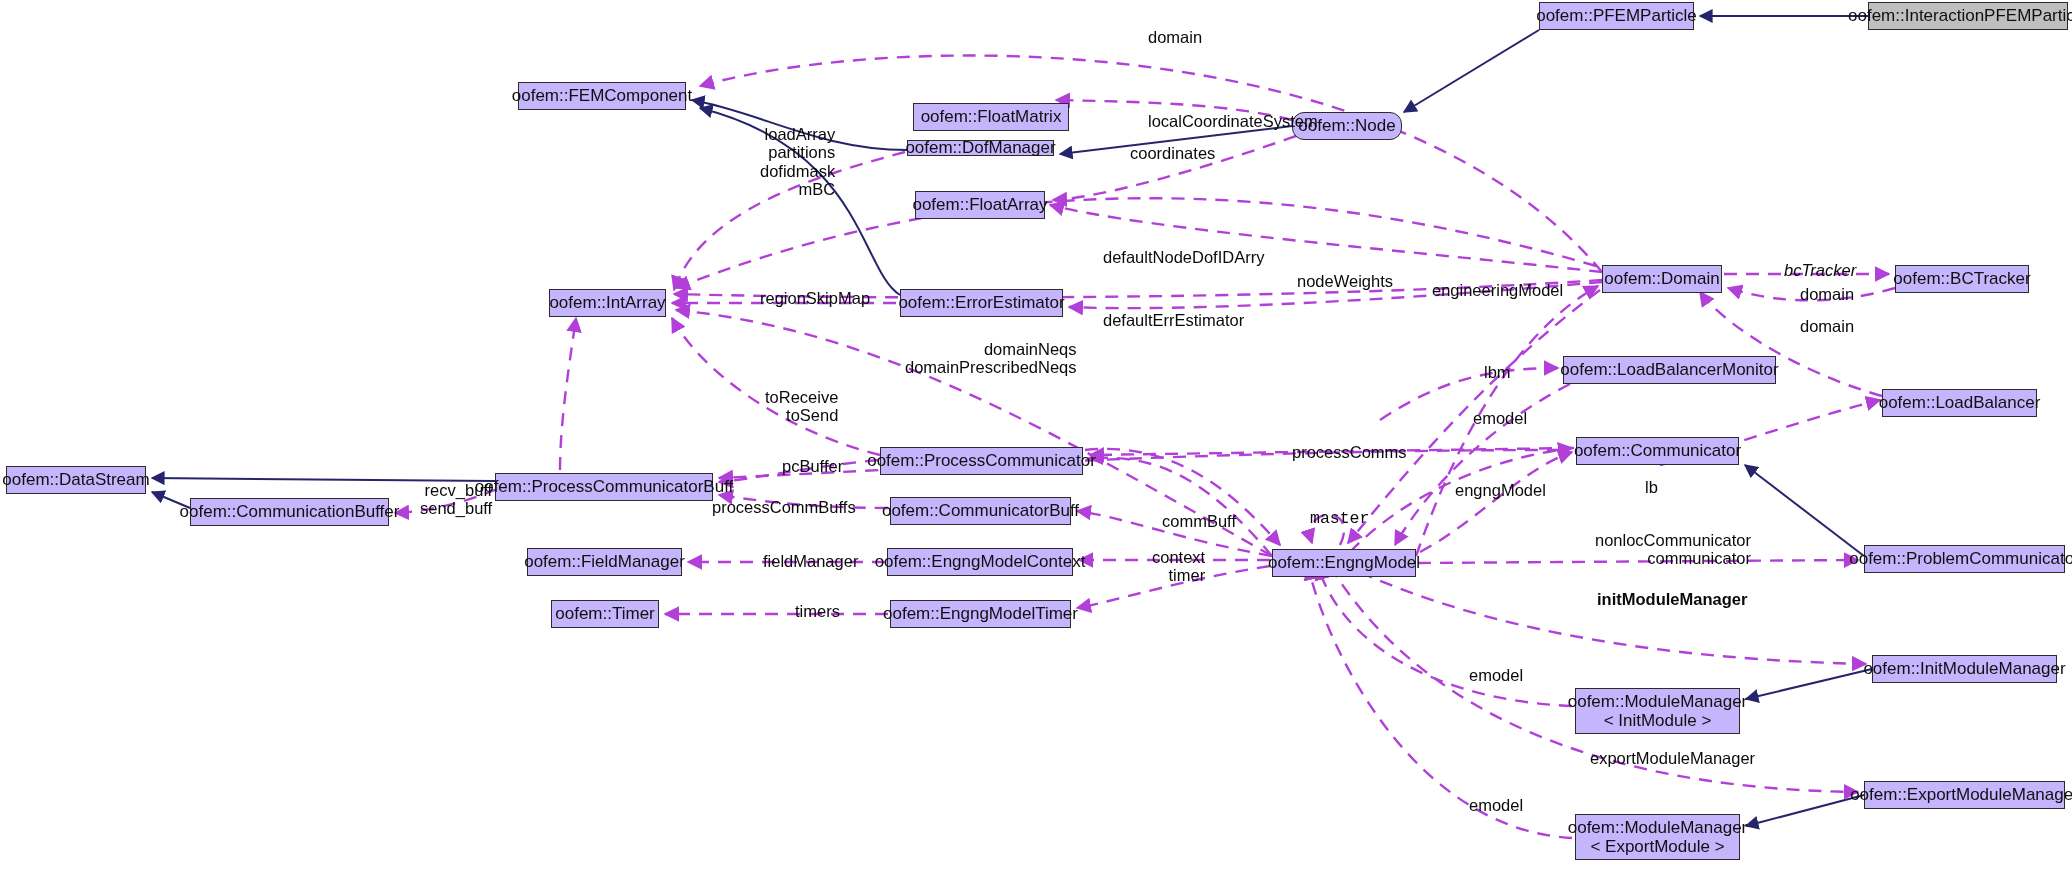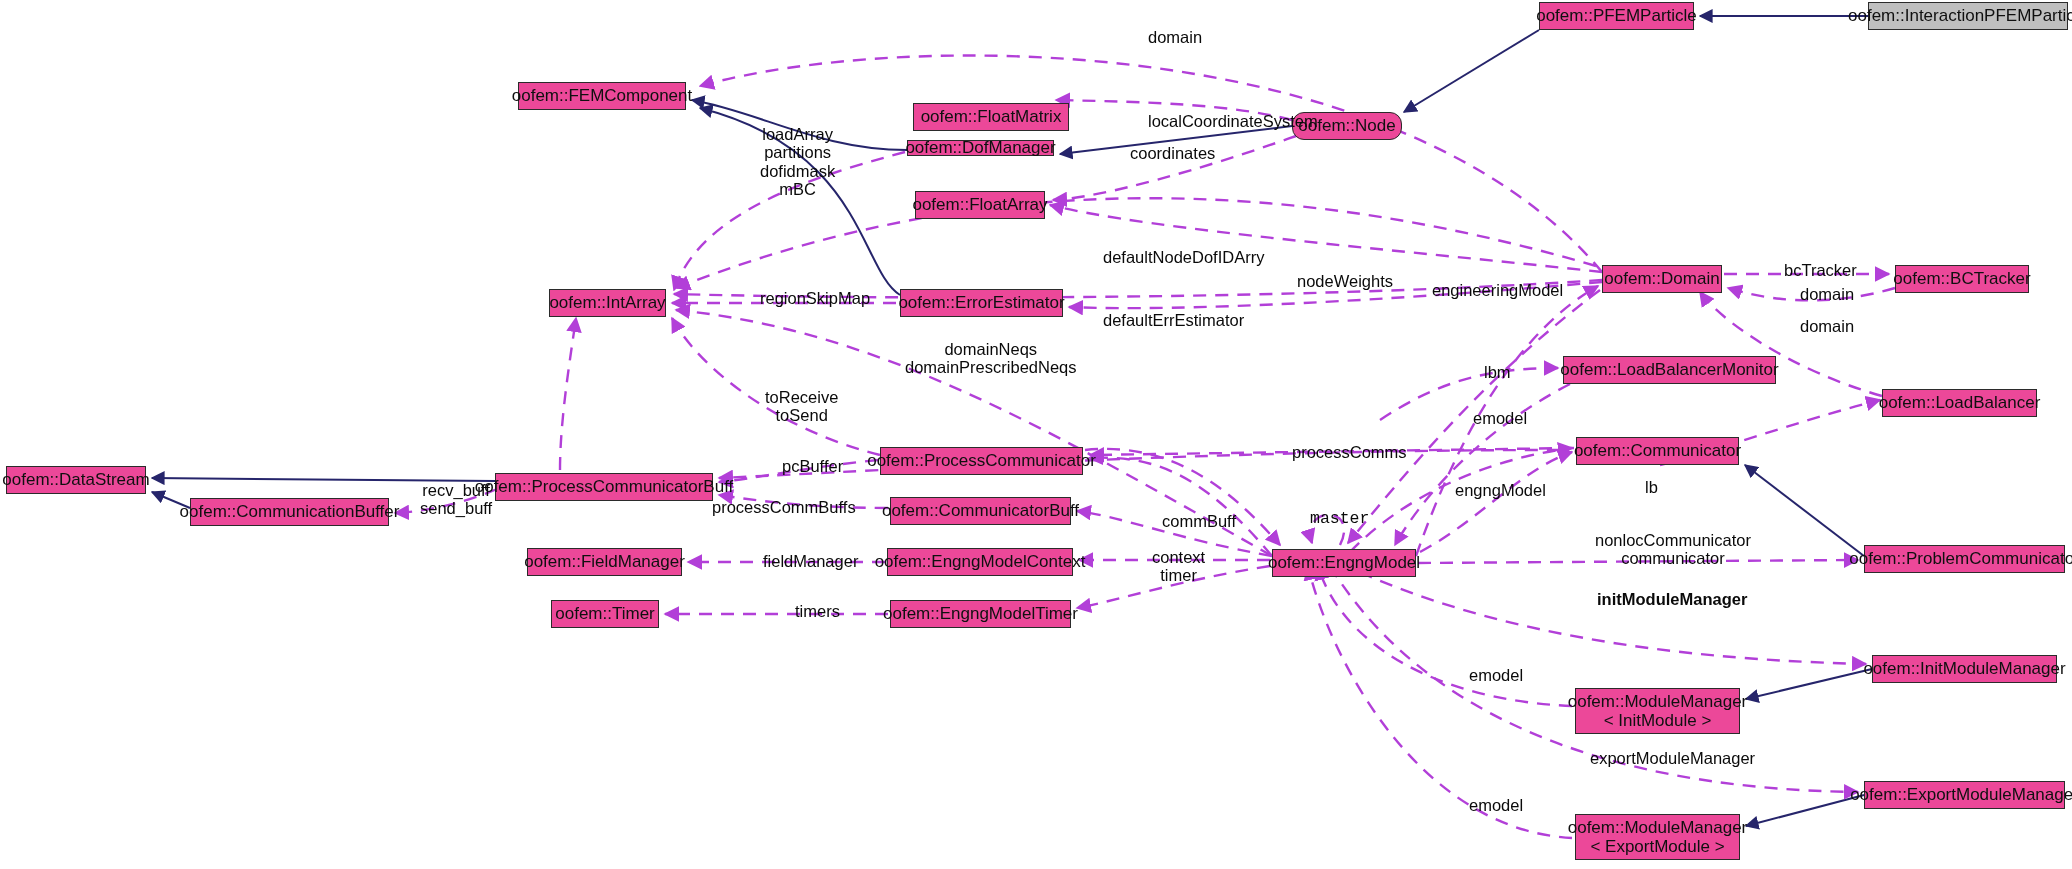--- a/index.html
+++ b/index.html
@@ -20,21 +20,21 @@
     left: 0;
     top: 0;
     width: 2072px;
     height: 869px;
     pointer-events: none;
   }
   .node {
     position: absolute;
     box-sizing: border-box;
     border: 1.4px solid #2b2b2b;
-    background: #ec4899;
+    background: #c4b5fd;
     color: #101010;
     font-size: 17px;
     line-height: 1.12;
     display: flex;
     flex-direction: column;
     align-items: center;
     justify-content: center;
     text-align: center;
     white-space: nowrap;
     padding: 2px 7px;
@@ -42,21 +42,21 @@
   }
   .node.highlight {
     background: #bfbfbf;
   }
   .node .l2 { display: block; }
   .edge-label {
     position: absolute;
     font-size: 16.5px;
     color: #0a0a0a;
     white-space: nowrap;
-    text-align: center;
+    text-align: right;
     line-height: 1.12;
     z-index: 6;
     background: transparent;
   }
   .edge-label span { display: block; }
 </style>
 </head>
 <body>
 
 <div id="canvas">
@@ -313,21 +313,21 @@
   </div>
   <div class="edge-label" style="left:1103px; top:248px;">
     <span>defaultNodeDofIDArry</span>
   </div>
   <div class="edge-label" style="left:1297px; top:272px;">
     <span>nodeWeights</span>
   </div>
   <div class="edge-label" style="left:1432px; top:281px;">
     <span>engineeringModel</span>
   </div>
-  <div class="edge-label" style="left:1784px; top:261px;">
+  <div class="edge-label" style="left:1784px; top:261px;font-style:italic;">
     <span>bcTracker</span>
   </div>
   <div class="edge-label" style="left:1800px; top:285px;">
     <span>domain</span>
   </div>
   <div class="edge-label" style="left:760px; top:289px;">
     <span>regionSkipMap</span>
   </div>
   <div class="edge-label" style="left:1103px; top:311px;">
     <span>defaultErrEstimator</span>

